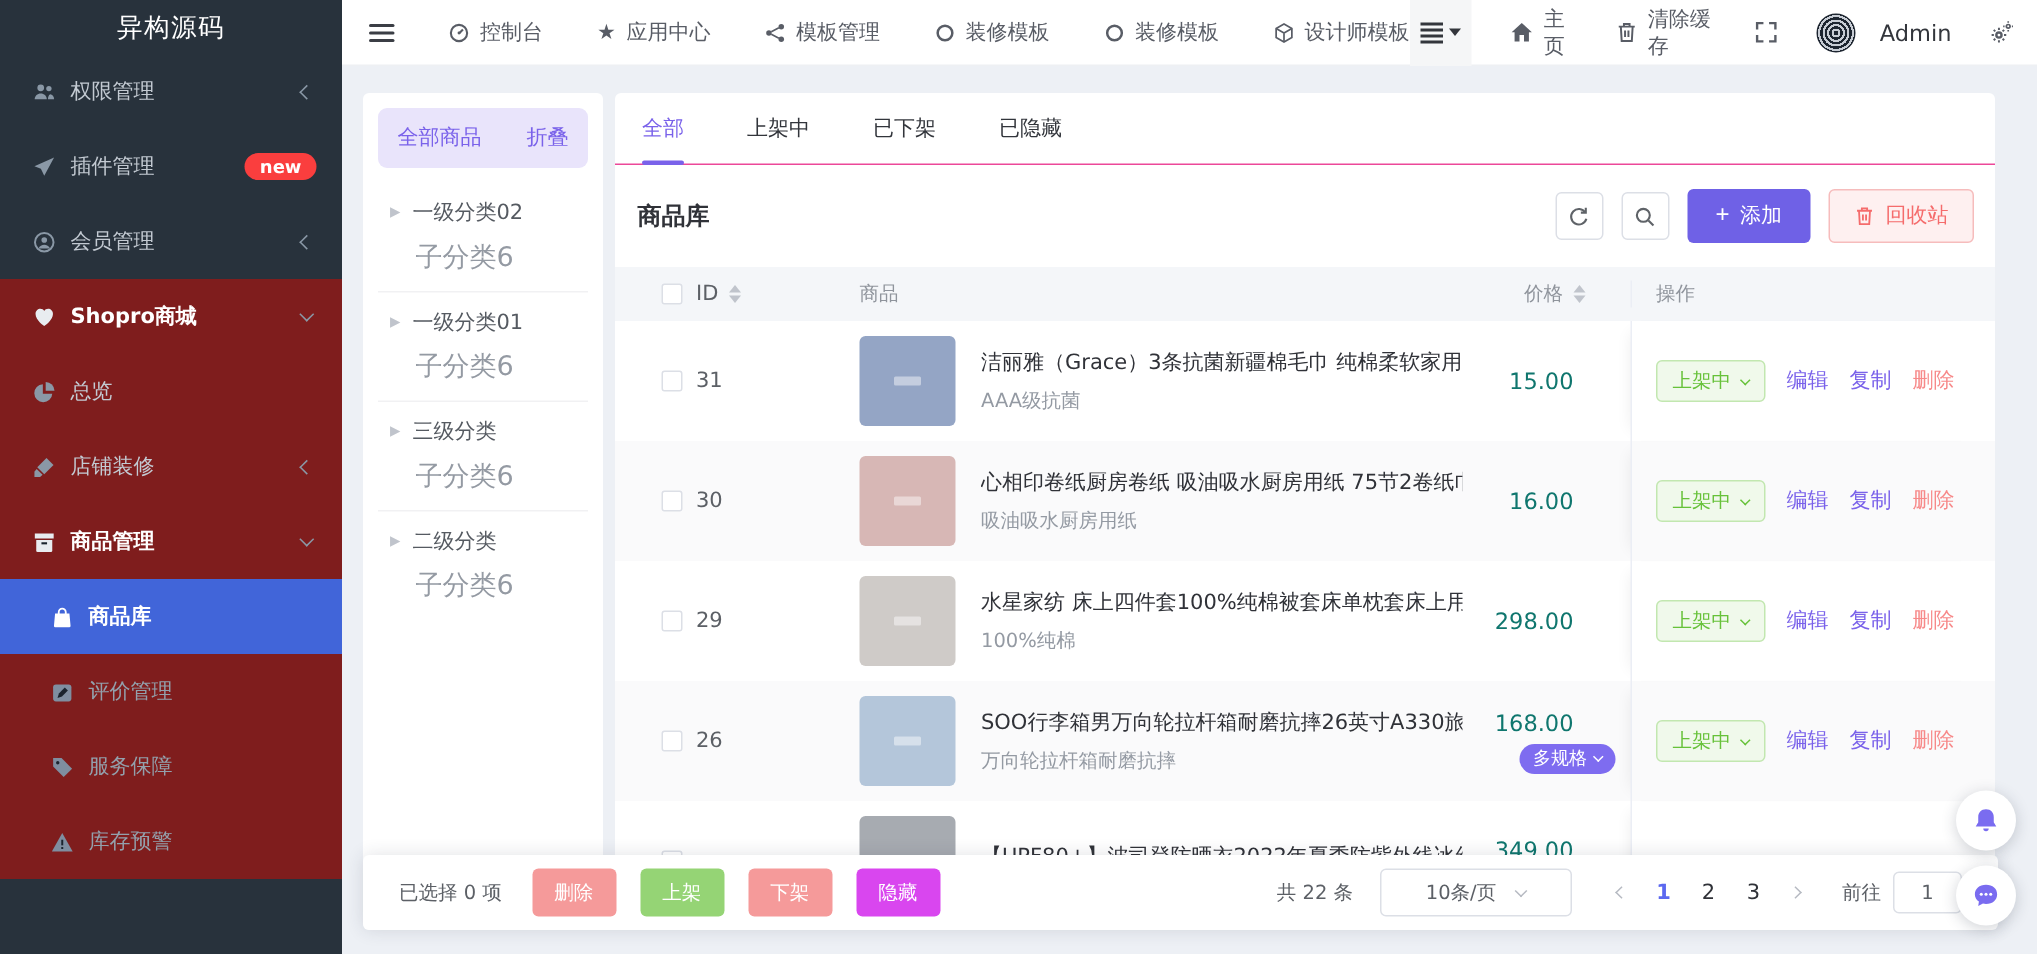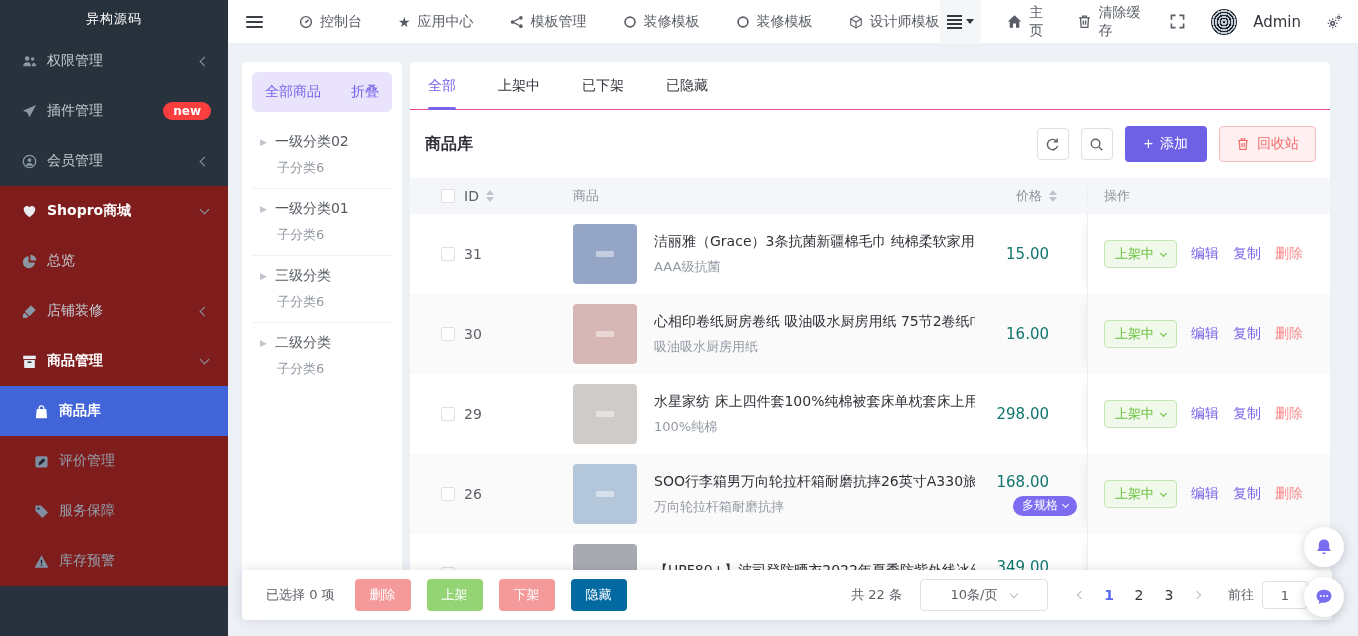--- a/index.html
+++ b/index.html
@@ -2,21 +2,21 @@
 <html><head>
 <meta charset="utf-8">
 <style>
   * { margin:0; padding:0; box-sizing:border-box; }
   html,body { width:1358px; height:636px; }
   body { font-family:"DejaVu Sans","Liberation Sans",sans-serif; background:#edf0f5; overflow:hidden; }
   #app { position:relative; width:1358px; height:636px; overflow:hidden; }
 
   
   .sidebar { position:absolute; left:0; top:0; width:228px; height:636px; background:#28323c; z-index:4; }
-  .logo { height:36px; line-height:38px; text-align:center; color:#fff; font-size:13px; letter-spacing:1px; }
+  .logo { height:36px; line-height:38px; text-align:center; color:#fff; font-size:17px; letter-spacing:1px; }
   .s-item { position:relative; height:50px; display:flex; align-items:center; gap:10px; padding-left:22px;
             color:#c3cad2; font-size:14px; cursor:pointer; }
   .s-item .ico { color:#8a98a6; }
   .s-sec { background:#7f1d1d; }
   .s-item.head { color:#fff; font-weight:bold; }
   .s-item.head .ico { color:#e8ecf0; }
   .s-item.lvl3 { padding-left:34px; color:#93a0ac; }
   .s-item.lvl3 .ico { color:#7f8ea0; }
   .s-item.active { background:#4165d9; color:#fff; font-weight:bold; }
   .s-item.active .ico { color:#fff; }
@@ -45,21 +45,21 @@
   .user-name { font-size:15px; color:#33363c; margin-left:9px; }
 
   
   .cat-card { position:absolute; left:242px; top:62px; width:160px; height:558px; background:#fff; border-radius:4px; z-index:1; }
   .cat-head { margin:10px; height:40px; background:#e9e4fb; border-radius:6px; display:flex; align-items:center;
               justify-content:space-between; padding:0 13px; color:#7a62ea; font-size:14px; }
   .cat-item { margin:0 10px; padding:11px 0 11px 8px; border-bottom:1px solid #f1f1f3; }
   .cat-item:last-child { border-bottom:none; }
   .cat-name { display:flex; align-items:center; gap:8px; font-size:14px; color:#555a61; cursor:pointer; }
   .tree-caret { font-size:9px; color:#c0c4cc; }
-  .cat-sub { margin:8px 0 0 17px; font-size:13px; color:#949aa3; cursor:pointer; }
+  .cat-sub { margin:8px 0 0 17px; font-size:18px; color:#949aa3; cursor:pointer; }
 
   .main-card { position:absolute; left:410px; top:62px; width:920px; height:558px; background:#fff; border-radius:4px; overflow:hidden; z-index:1; }
 
   
   .tabs { height:48px; display:flex; align-items:center; gap:42px; padding:0 18px; border-bottom:1px solid #ec4899; }
   .tab { font-size:14px; color:#32353b; cursor:pointer; position:relative; height:100%; display:flex; align-items:center; }
   .tab.active { color:#7a62ea; }
   .tab.active::after { content:""; position:absolute; left:0; right:0; bottom:-1px; height:3px; background:#7a62ea; border-radius:2px; }
 
   
@@ -109,21 +109,21 @@
   .lnk.purple { color:#7a62ea; }
   .lnk.red { color:#f78989; }
 
   
   .footer-bar { position:absolute; left:242px; top:570px; width:1090px; height:50px; background:#fff; border-radius:4px;
                 box-shadow:0 0 12px rgba(40,50,70,.14); z-index:6; display:flex; align-items:center; padding:0 24px; }
   .sel-text { font-size:13px; color:#5c6066; margin-right:20px; white-space:nowrap; }
   .fbtn { height:32px; min-width:56px; padding:0 14px; border:none; border-radius:4px; color:#fff; font-size:13px; margin-right:16px; cursor:pointer; }
   .fbtn.red { background:#f59a9a; }
   .fbtn.green { background:#95d475; }
-  .fbtn.gray { background:#0369a1; }
+  .fbtn.gray { background:#d946ef; }
   .f-right { margin-left:auto; display:flex; align-items:center; }
   .total-text { font-size:13px; color:#5c6066; margin-right:18px; white-space:nowrap; }
   .page-select { width:128px; height:32px; border:1px solid #dcdfe6; border-radius:4px; display:flex; align-items:center;
                  justify-content:center; gap:14px; font-size:13px; color:#5c6066; cursor:pointer; margin-right:20px; }
   .sel-chev { width:6px; height:6px; border-left:1.5px solid #b6bac2; border-bottom:1.5px solid #b6bac2; transform:rotate(-45deg); margin-top:-3px; }
   .pg-arrow { width:6px; height:6px; border-left:1.6px solid #b6bac2; border-bottom:1.6px solid #b6bac2; cursor:pointer; margin:0 10px; }
   .pg-arrow.prev { transform:rotate(45deg); }
   .pg-arrow.next { transform:rotate(225deg); }
   .page-num { min-width:30px; text-align:center; font-size:14px; color:#303238; cursor:pointer; }
   .page-num.active { color:#5b68f0; font-weight:bold; }

